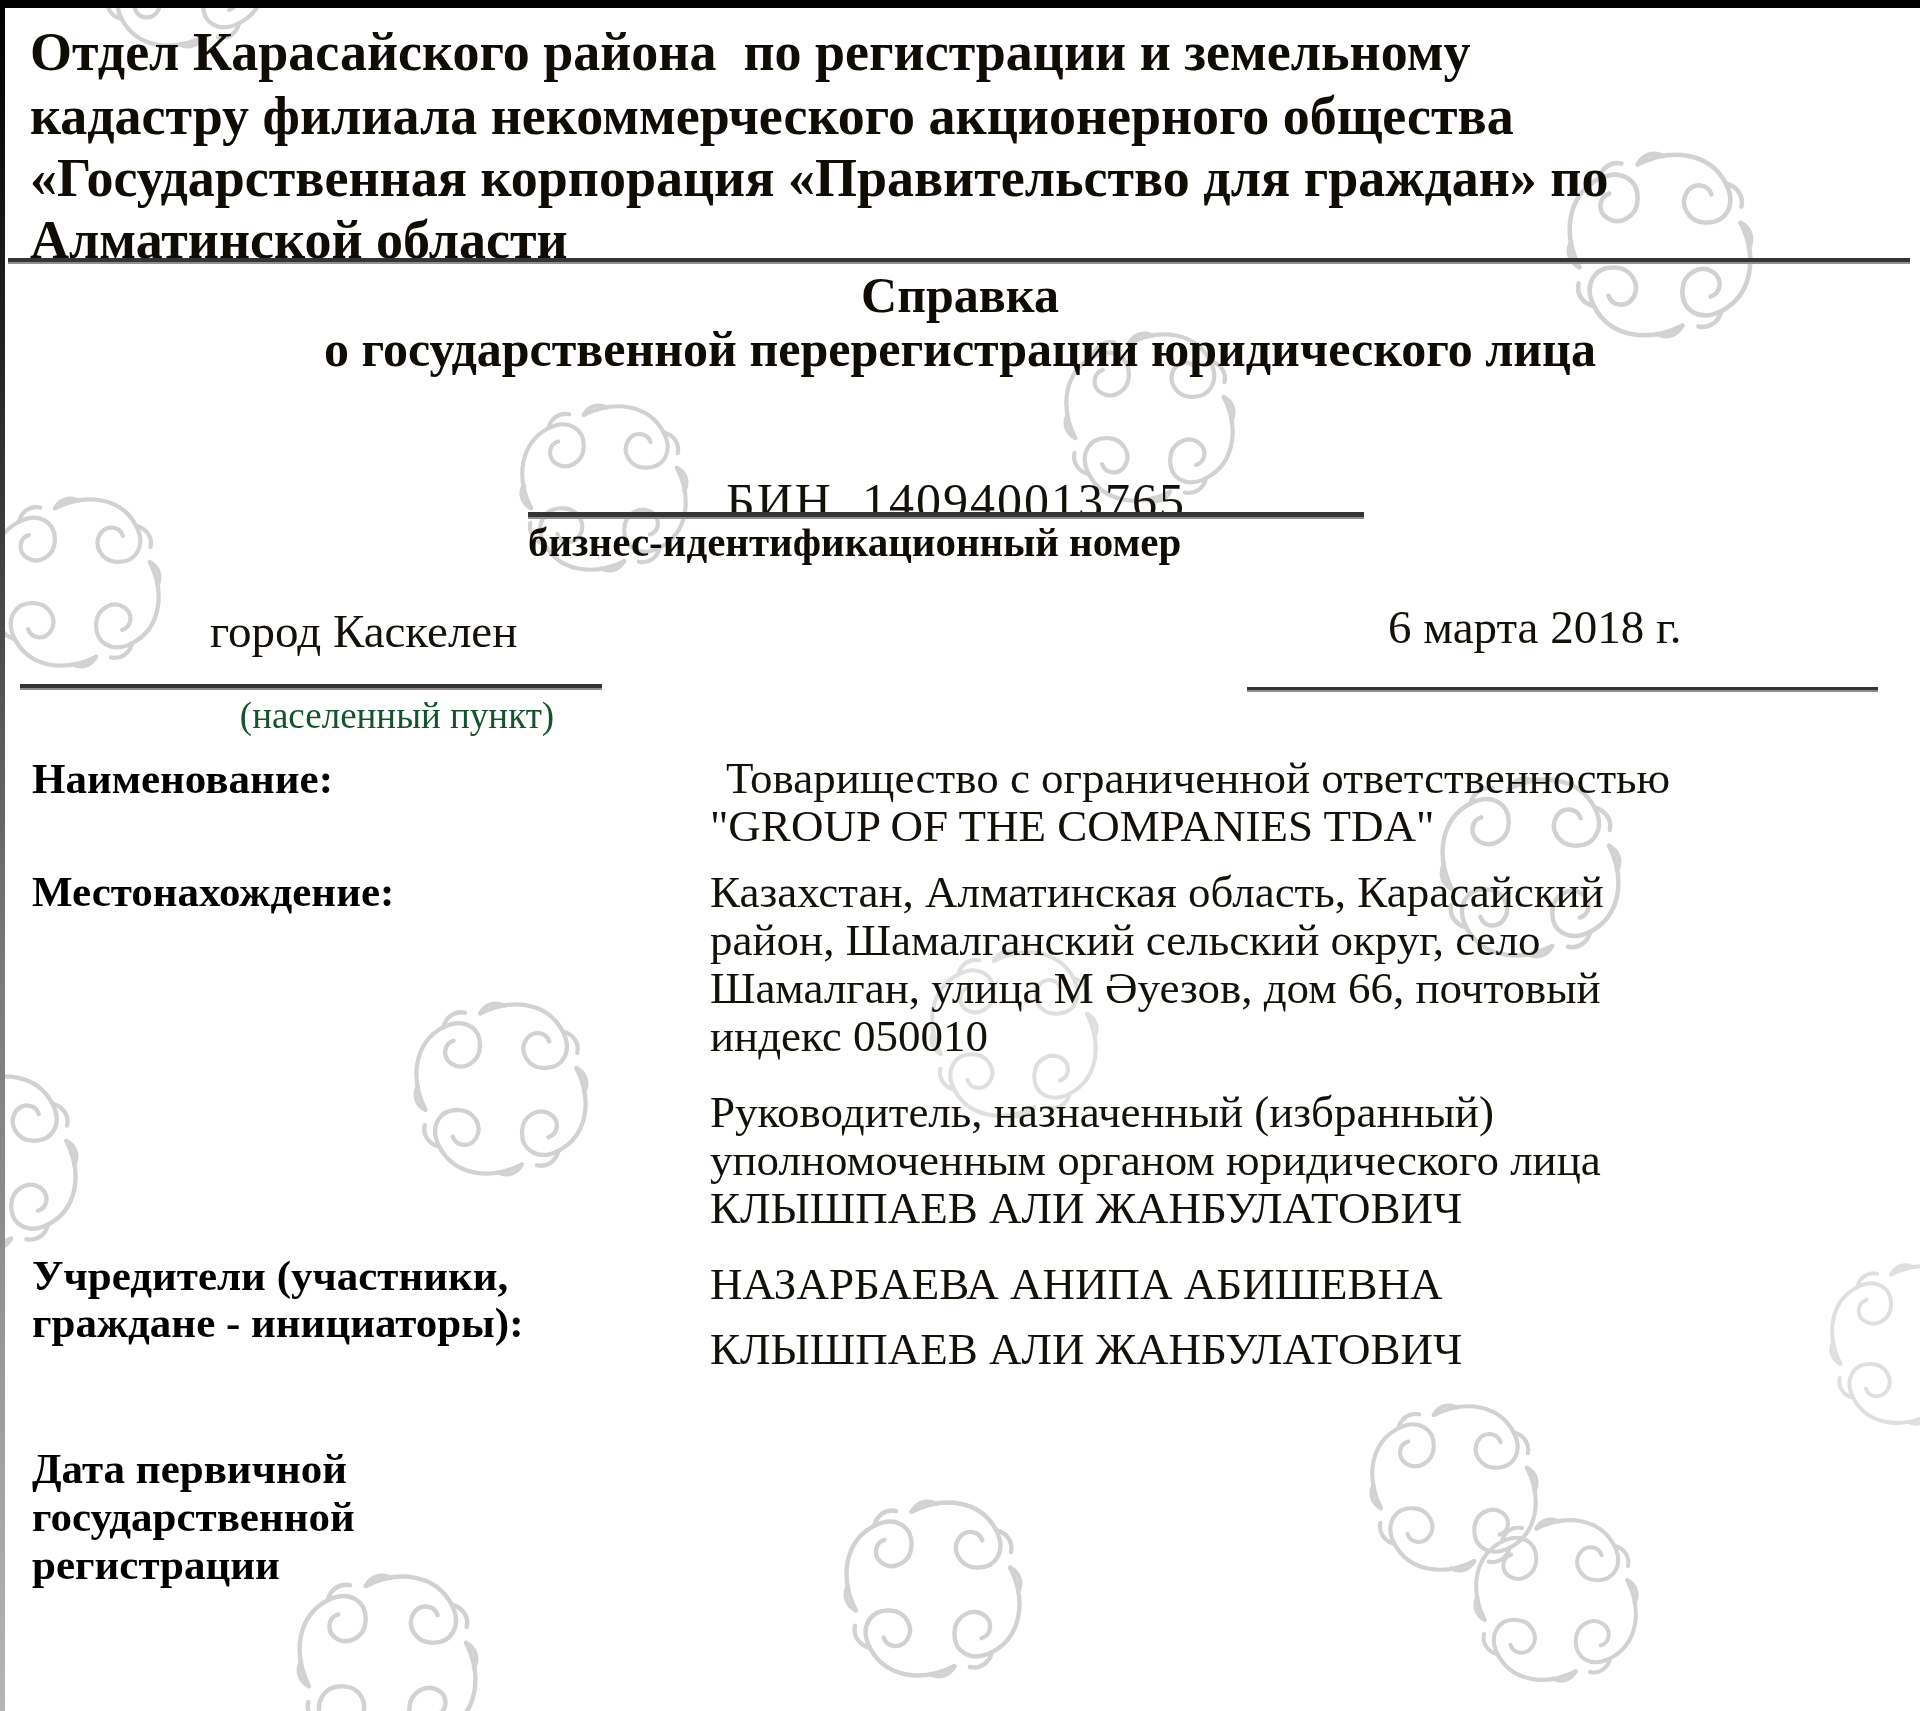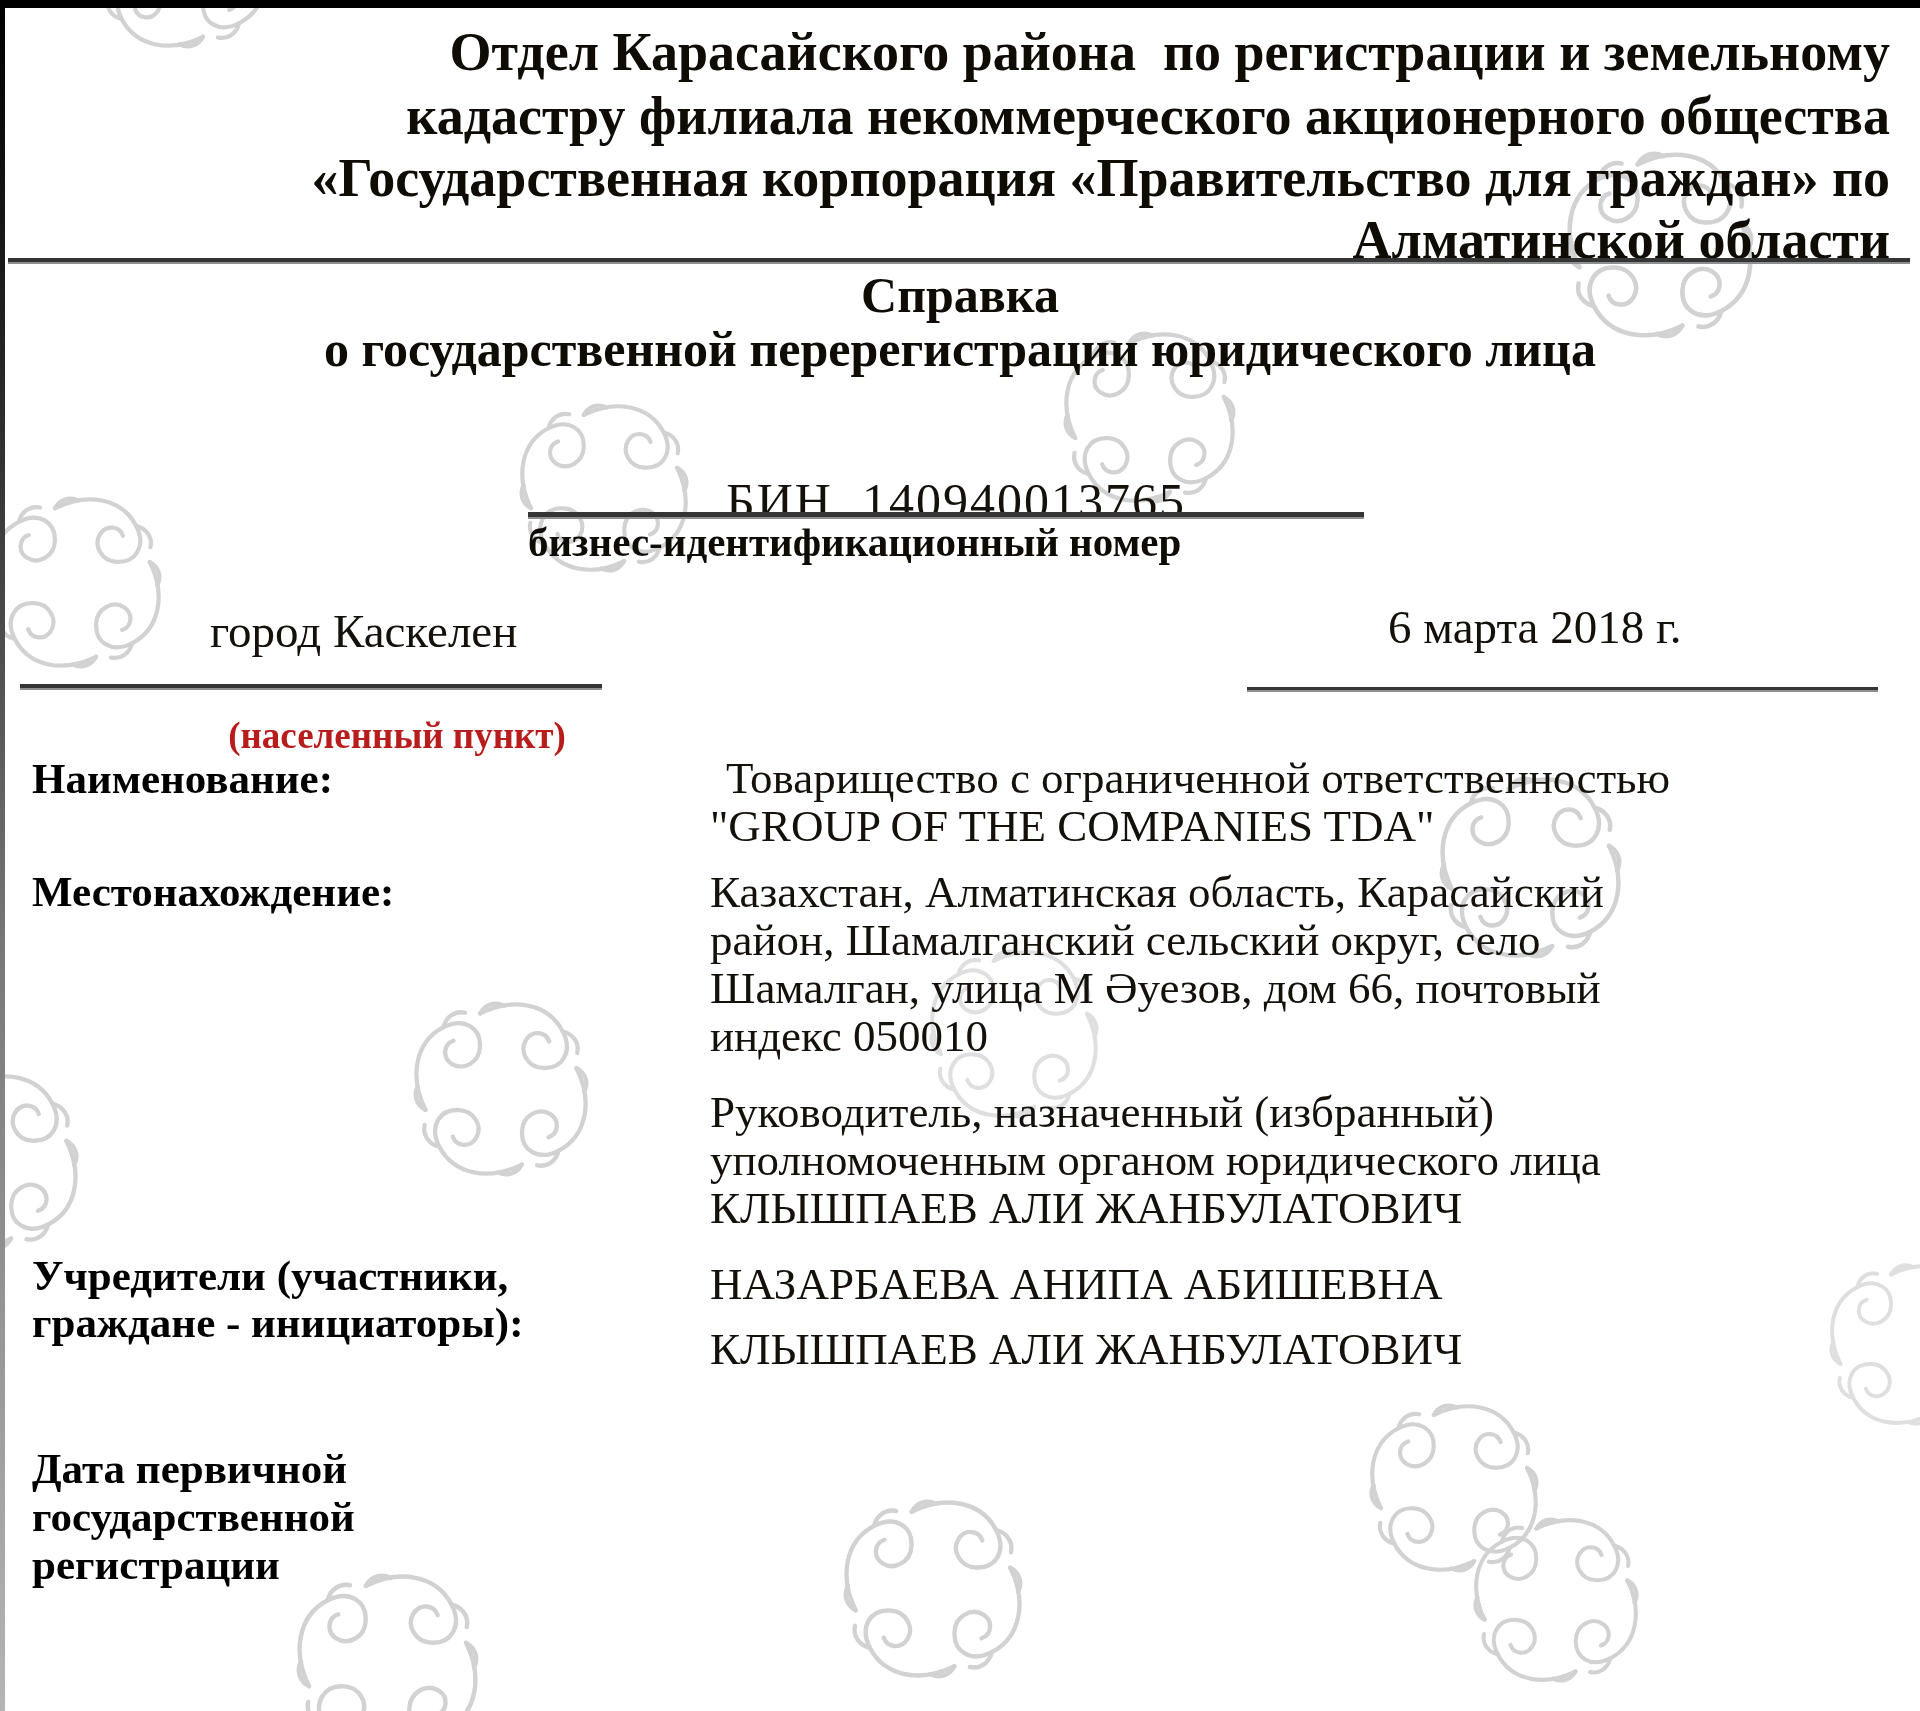--- a/index.html
+++ b/index.html
@@ -6,32 +6,32 @@
   .page{
     position:relative;width:1920px;height:1711px;background:#ffffff;
     overflow:hidden;font-family:"Liberation Serif",serif;color:#111;
   }
   
   .top-border{position:absolute;left:0;top:0;width:1920px;height:8px;background:#000;}
   .left-border{position:absolute;left:0;top:0;width:5px;height:1711px;
     background:linear-gradient(180deg,#000 0%,#222 20%,#777 55%,#b5b5b5 100%);}
   .hline{position:absolute;background:linear-gradient(#353535 68%,#8f8f8f 32%);}
   
-  .hdr{position:absolute;left:30px;width:1860px;text-align:right;
+  .hdr{position:absolute;left:30px;width:1860px;text-align:left;
     font-size:54px;font-weight:bold;color:#0f0c05;white-space:pre;line-height:60px;}
   .ttl{position:absolute;left:30px;width:1860px;text-align:center;
     font-size:50px;font-weight:bold;color:#0f0c05;white-space:pre;line-height:55px;}
   .bin{position:absolute;left:726px;top:428px;font-size:50px;color:#14100a;
     white-space:pre;letter-spacing:2px;margin-top:44px;}
   .bin-caption{position:absolute;left:528px;top:518px;width:836px;text-align:left;
     font-size:41px;font-weight:bold;color:#0f0c05;}
   .city{position:absolute;left:210px;top:604px;font-size:47px;color:#14100a;}
   .datum{position:absolute;left:1388px;top:600px;font-size:47px;color:#14100a;}
   .city-caption{position:absolute;left:157px;top:694px;width:480px;text-align:center;
-    font-size:37px;font-weight:bold;color:#b91c1c;margin-top:20px;}
+    font-size:37px;font-weight:normal;color:#14532d;}
   .flabel{position:absolute;left:32px;font-size:43px;line-height:47px;
     font-weight:bold;color:#000;}
   .fvalue{position:absolute;left:710px;font-size:45px;line-height:48px;color:#14100a;}
   .fvalue div{height:48px;white-space:pre;}
   .indent1{padding-left:16px;}
   
   .orn{position:absolute;pointer-events:none;}
 </style>
 </head>
 <body>

